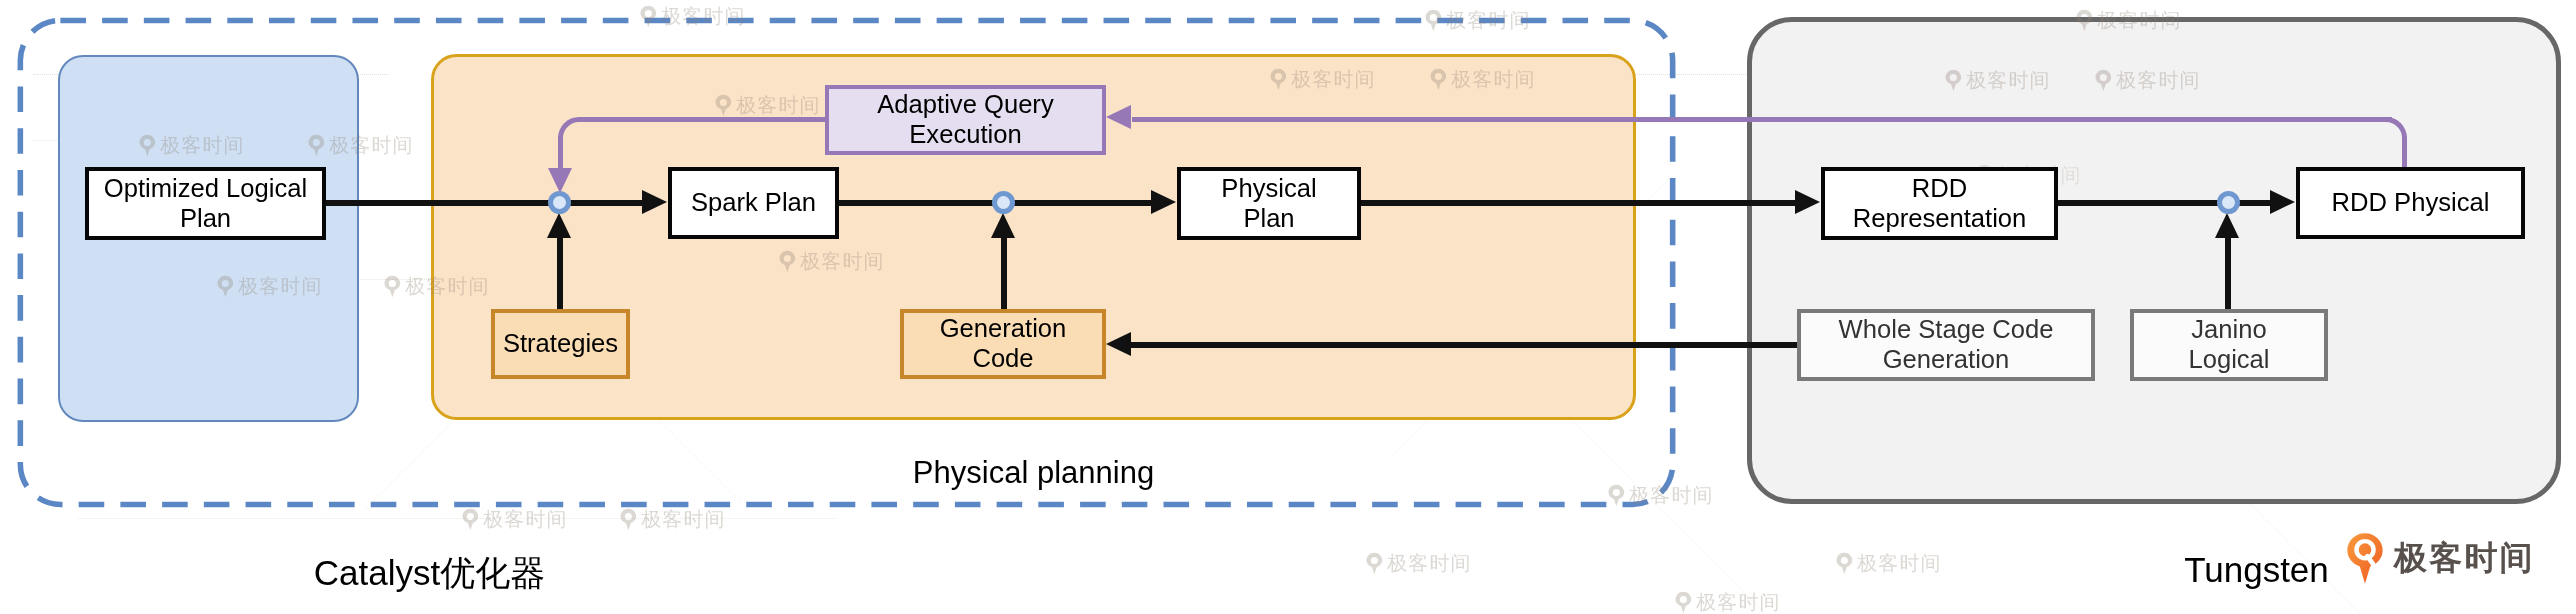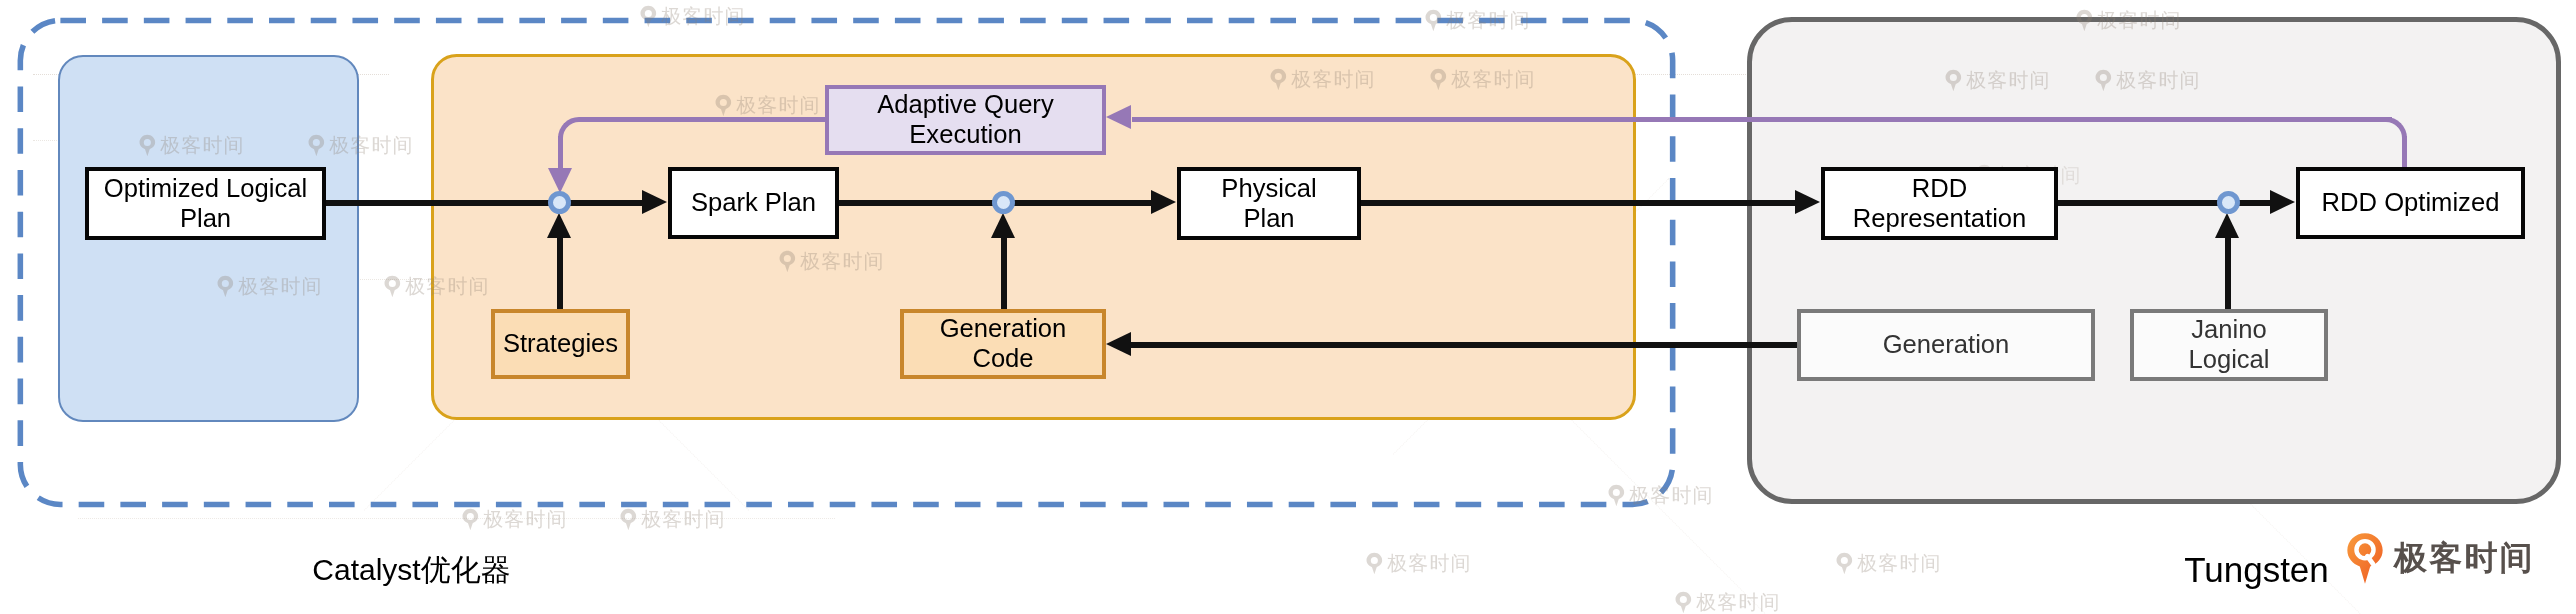--- a/index.html
+++ b/index.html
@@ -41,21 +41,21 @@
   .pcorner-tl{border-left:5px solid #9678b6;border-top:5px solid #9678b6;border-top-left-radius:21px;}
   .pcorner-tr{border-right:5px solid #9678b6;border-top:5px solid #9678b6;border-top-right-radius:21px;}
 
   
   .dot{position:absolute;width:23.4px;height:23.4px;box-sizing:border-box;border-radius:50%;
        border:5.6px solid #6f97d0;background:#d9e7f8;}
 
   
   .big-label{position:absolute;text-align:center;color:#000;font-size:32px;}
   #physical-planning-label{left:431px;top:455px;width:1205px;font-size:31px;}
-  #catalyst-label{left:50px;top:550px;width:723px;font-size:30px;}
+  #catalyst-label{left:68px;top:550px;width:723px;font-size:35px;}
   #tungsten-label{left:1892px;top:550px;width:729px;font-size:35px;}
 
   
   #brand{position:absolute;left:2346px;top:532px;display:flex;align-items:center;}
   #brand-pin{width:38px;height:53px;}
   #brand-name{margin-left:10px;font-size:33px;font-weight:bold;letter-spacing:2.2px;color:#57504c;}
 
   
   .wm{position:absolute;display:flex;align-items:center;opacity:.30;color:#8d7f72;}
   .wm svg{width:16.7px;height:23px;flex:none;}
@@ -280,36 +280,38 @@
     <span>Generation</span>
     <span>Code</span>
   </div>
 
   <div class="box flowbox" style="left:1821px;top:167px;width:237px;height:73px">
     <span>RDD</span>
     <span>Representation</span>
   </div>
 
   <div class="box flowbox" style="left:2296px;top:167px;width:229px;height:72px">
-    <span>RDD Optimized</span>
+    <span>RDD Physical</span>
   </div>
 
   <div class="box graybox" style="left:1797px;top:309px;width:298px;height:72px">
+    <span>Whole Stage Code</span>
     <span>Generation</span>
   </div>
 
   <div class="box graybox" style="left:2130px;top:309px;width:198px;height:72px">
     <span>Janino</span>
     <span>Logical</span>
   </div>
 
   <div class="dot" style="left:548px;top:191px"></div>
   <div class="dot" style="left:992px;top:191px"></div>
   <div class="dot" style="left:2217px;top:191px"></div>
 
+  <div id="physical-planning-label" class="big-label">Physical planning</div>
   <div id="catalyst-label" class="big-label">Catalyst优化器</div>
   <div id="tungsten-label" class="big-label">Tungsten</div>
 
   <div id="brand">
     <svg id="brand-pin" viewBox="0 0 64 90">
       <defs>
         <linearGradient id="pin-grad" x1="0" y1="0" x2="1" y2="1">
           <stop offset="0" stop-color="#f89b3c"></stop>
           <stop offset="1" stop-color="#ee5a22"></stop>
         </linearGradient>

